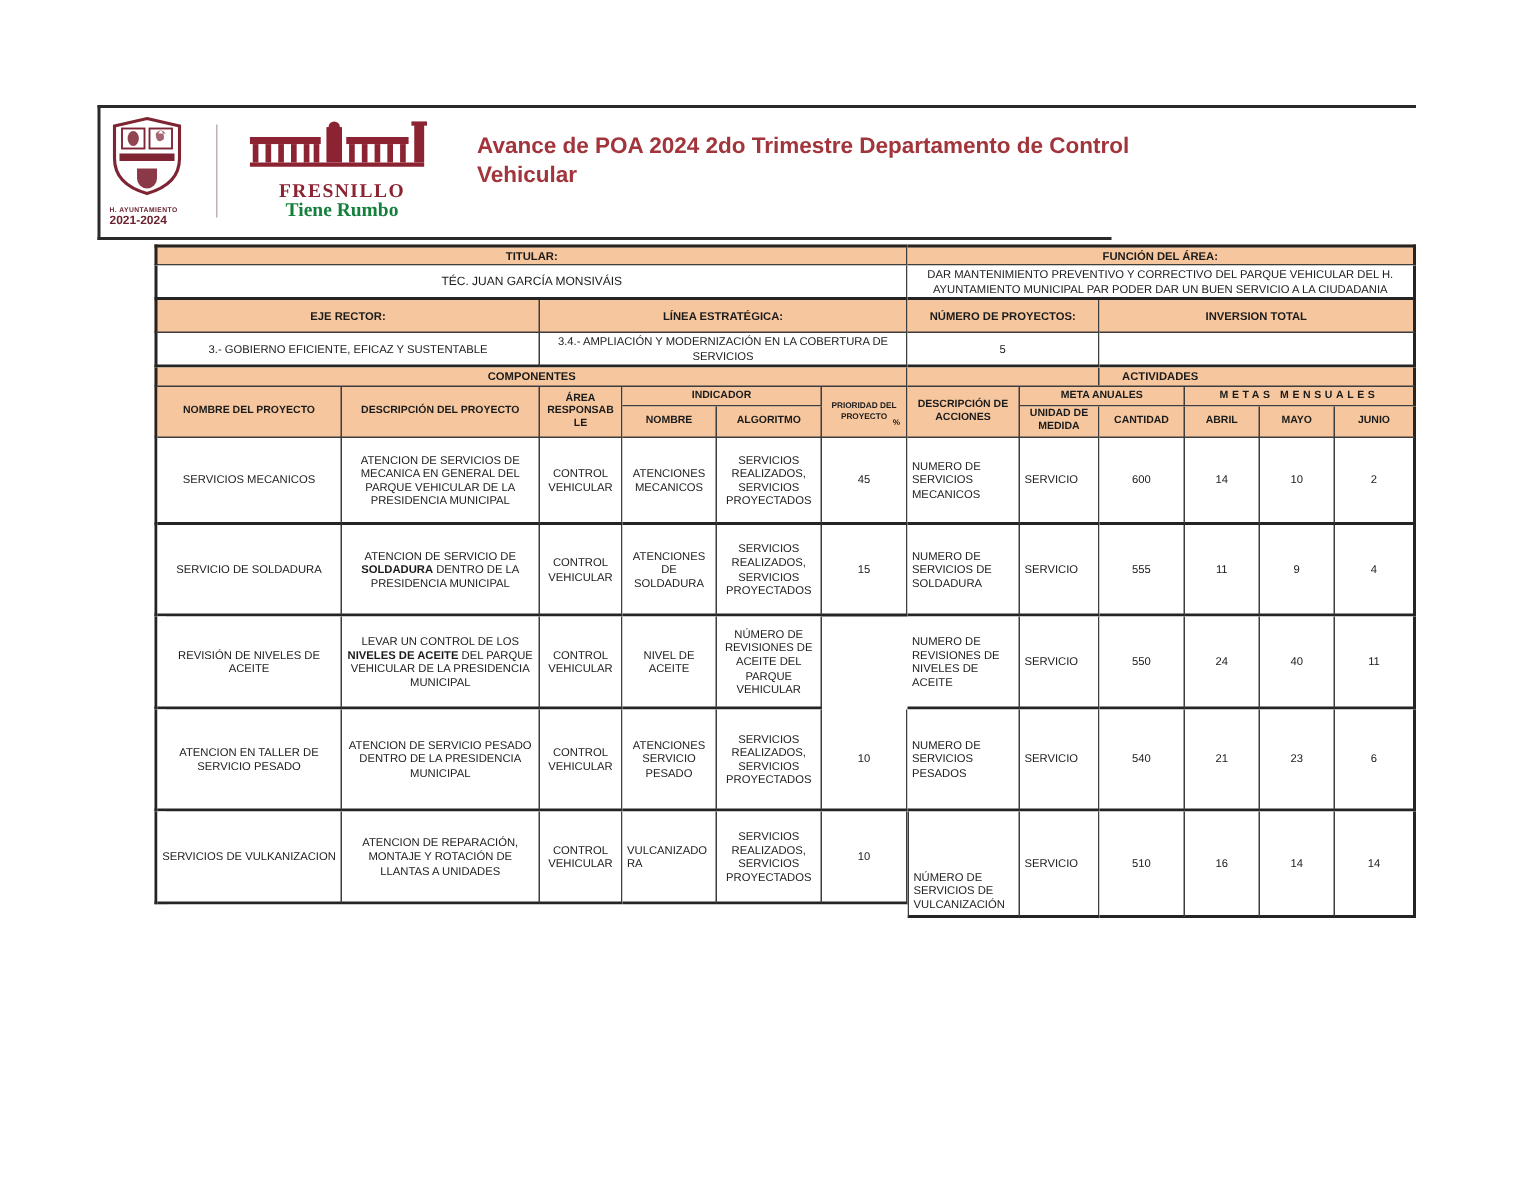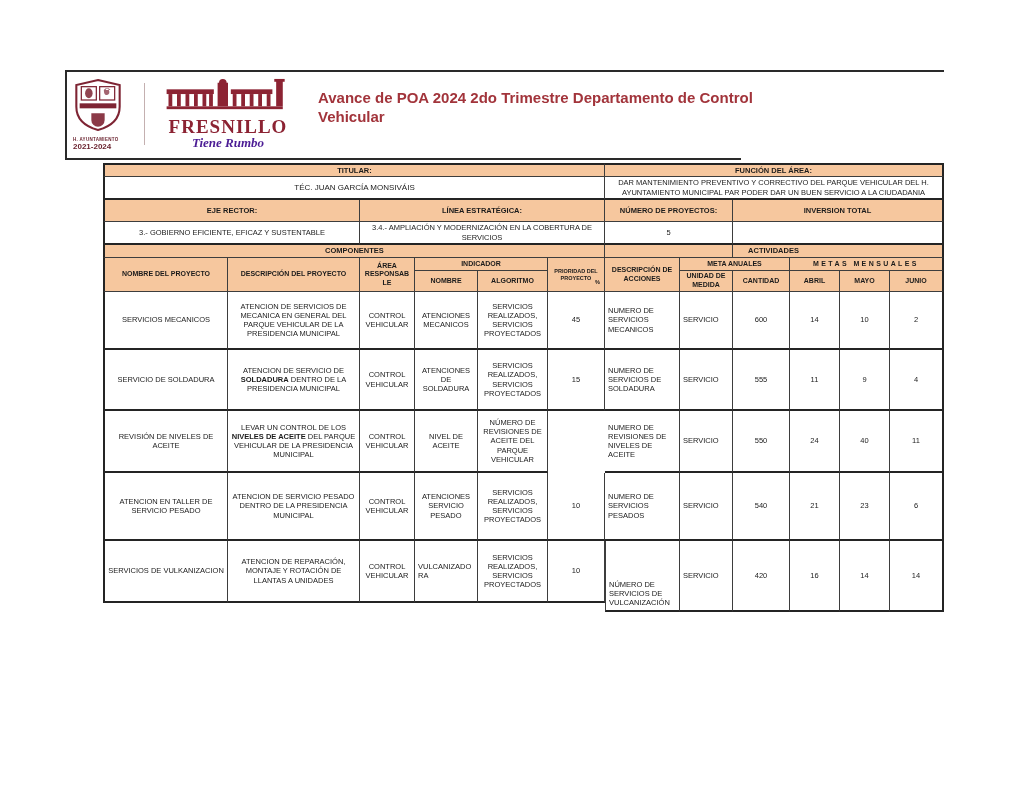--- a/index.html
+++ b/index.html
@@ -11,24 +11,24 @@
   .vl-left{position:absolute;left:65px;top:70px;width:2px;height:90px;background:#2a2a2a;}
   .hl-bottom{position:absolute;left:65px;top:158px;width:676px;height:2px;background:#2a2a2a;}
 
   .header-content{position:absolute;left:67px;top:72px;width:875px;height:84px;
                   display:flex;align-items:center;}
   .crest-block{width:64px;margin-left:6px;text-align:left;flex:none;}
   .crest-line1{font-size:4.5px;font-weight:bold;color:#6b2430;letter-spacing:.3px;margin-top:1px;}
   .crest-line2{font-size:8px;font-weight:bold;color:#6b2430;}
   .logo-divider{width:1px;height:62px;background:#c4b0b0;margin:0 9px 0 7px;flex:none;}
   .fresnillo-block{width:148px;text-align:center;flex:none;}
-  .fresnillo-word{font-family:"Liberation Serif",serif;font-weight:bold;font-size:19px;
+  .fresnillo-word{font-family:"Liberation Serif",serif;font-weight:bold;font-size:13px;
                   color:#8c2333;letter-spacing:1px;line-height:1;margin-top:1px;}
-  .fresnillo-slogan{font-family:"Liberation Serif",serif;font-style:italic;font-weight:bold;
-                    font-size:13px;color:#4c1d95;line-height:1.1;}
+  .fresnillo-slogan{font-family:"Liberation Serif",serif;font-weight:bold;
+                    font-size:13px;color:#15803d;line-height:1.1;}
   .page-title{margin-left:16px;width:490px;font-size:15px;line-height:19px;font-weight:bold;
               color:#a2343b;align-self:flex-start;margin-top:16px;}
 
   
   .grid{position:absolute;left:65px;top:163px;width:879px;display:grid;
         grid-template-columns:40px 123px 132px 55px 63px 70px 57px 75px 53px 57px 50px 50px 54px;
         grid-template-rows:14px 23px 22px 23px 13px 13px 21px 58px 61px 62px 68px 62px 9px;}
   .c{position:relative;display:flex;align-items:center;justify-content:center;text-align:center;
      font-size:7.5px;line-height:1.22;background:#fff;box-sizing:border-box;
      border-right:1px solid #3d3d3d;border-bottom:1px solid #3d3d3d;
@@ -216,20 +216,20 @@
     <div class="c bb" style="grid-area:12/2/13/3">SERVICIOS DE VULKANIZACION</div>
     <div class="c bb" style="grid-area:12/3/13/4">
         <p class="t"><span>ATENCION DE REPARACIÓN, MONTAJE Y ROTACIÓN DE LLANTAS A UNIDADES</span><b></b><span></span></p>
       </div>
     <div class="c bb" style="grid-area:12/4/13/5">CONTROL VEHICULAR</div>
     <div class="c al bb" style="grid-area:12/5/13/6">VULCANIZADORA</div>
     <div class="c bb" style="grid-area:12/6/13/7">SERVICIOS REALIZADOS, SERVICIOS PROYECTADOS</div>
     <div class="c bb" style="grid-area:12/7/13/8">10</div>
     <div class="c al ab lb bb" style="grid-area:12/8/14/9">NÚMERO DE SERVICIOS DE VULCANIZACIÓN</div>
     <div class="c al bb" style="grid-area:12/9/14/10">SERVICIO</div>
-    <div class="c bb" style="grid-area:12/10/14/11">420</div>
+    <div class="c bb" style="grid-area:12/10/14/11">510</div>
     <div class="c bb" style="grid-area:12/11/14/12">16</div>
     <div class="c bb" style="grid-area:12/12/14/13">14</div>
     <div class="c rc bb" style="grid-area:12/13/14/14">14</div>
     <div class="c ghost" style="grid-area:13/1/14/8"></div>
 
   </div>
 </div>
 
 </body></html>

